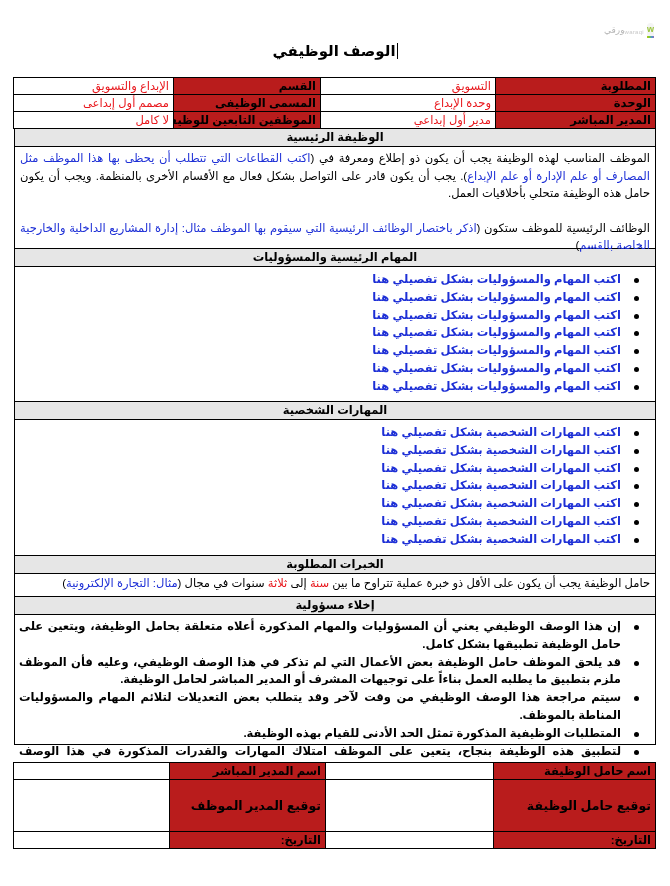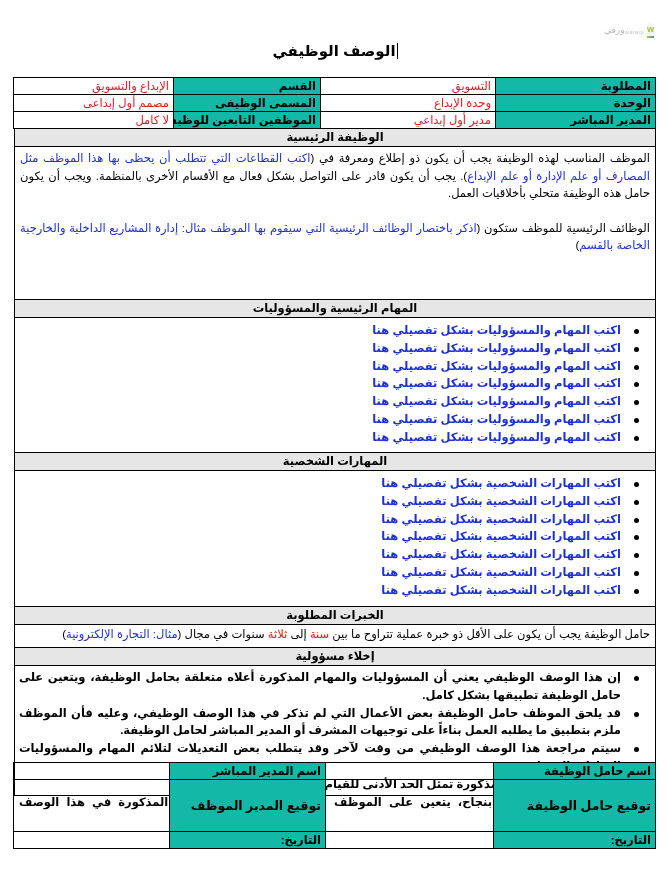--- a/index.html
+++ b/index.html
@@ -9,21 +9,21 @@
   .logo-text { display: flex; flex-direction: row; align-items: flex-end; line-height: 1; }
   .logo-ar { font-size: 9px; color: #b5b5b5; }
   .logo-en { font-size: 6px; color: #c8c8c8; letter-spacing: 0.3px; }
   .logo-badge { width: 15px; height: 15px; border-radius: 4px; background: #f4f4f4; border-bottom: 2px solid; border-image: linear-gradient(90deg,#f5a623,#7ed321,#4a90e2,#e94e77) 1; display:flex; align-items:center; justify-content:center; font-size: 9px; color:#9ac43b; font-weight: bold; }
   .title { position: absolute; left: 0; width: 670px; top: 42px; text-align: center; font-size: 15px; font-weight: bold; direction: rtl; }
   .title .caret { display: inline-block; width: 1px; height: 16px; background: #000; vertical-align: -3px; margin-left: 1px; }
 
   .sheet { position: absolute; left: 14px; top: 77px; width: 642px; direction: rtl; }
   table { border-collapse: collapse; width: 100%; table-layout: fixed; }
   td { border: 1px solid #000; font-size: 11.5px; height: 17px; padding: 0 4px; vertical-align: middle; white-space: nowrap; overflow: hidden; }
-  .lbl { background: #14b8a6; font-weight: bold; text-align: right; }
+  .lbl { background: #b91c1c; font-weight: bold; text-align: right; }
   .val { color: #e8161b; text-align: right; }
   .sec { border-left: 1px solid #000; border-right: 1px solid #000; border-bottom: 1px solid #000; }
   .sec-h { background: #e6e6e6; text-align: center; font-weight: bold; font-size: 11.5px; height: 18px; line-height: 17px; border-bottom: 1px solid #000; }
   .sec-b { font-size: 11.5px; line-height: 17.5px; text-align: justify; padding: 3px 5px; }
   .blue { color: #1d2fd6; }
   .red { color: #e8161b; }
   ul.items { list-style: none; padding: 4px 6px 2px 0; }
   ul.items li { position: relative; padding-right: 28px; font-size: 11.5px; line-height: 17.8px; font-weight: bold; }
   ul.items li::before { content: ""; position: absolute; right: 10px; top: 7px; width: 5px; height: 5px; border-radius: 50%; background: #000; }
   ul.items.blue li { color: #1d2fd6; }
@@ -71,21 +71,21 @@
       <td class="lbl">المدير المباشر</td>
       <td class="val">مدير أول إبداعي</td>
       <td class="lbl">الموظفين التابعين للوظيفة</td>
       <td class="val">لا كامل</td>
     </tr>
   </tbody>
     </table>
 
   <div class="sec">
     <div class="sec-h">الوظيفة الرئيسية</div>
-    <div class="sec-b" style="height:152px">
+    <div class="sec-b" style="height:101px">
       <p><span>الموظف المناسب لهذه الوظيفة يجب أن يكون ذو إطلاع ومعرفة في (</span><span class="blue">اكتب القطاعات التي تتطلب أن يحظى بها هذا الموظف مثل المصارف أو علم الإدارة أو علم الإبداع</span><span>). يجب أن يكون قادر على التواصل بشكل فعال مع الأقسام الأخرى بالمنظمة. ويجب أن يكون حامل هذه الوظيفة متحلي بأخلاقيات العمل.</span></p>
       <p style="margin-top:17px"><span>الوظائف الرئيسية للموظف ستكون (</span><span class="blue">اذكر باختصار الوظائف الرئيسية التي سيقوم بها الموظف مثال: إدارة المشاريع الداخلية والخارجية الخاصة بالقسم</span><span>)</span></p>
     </div>
   </div>
 
   <div class="sec">
     <div class="sec-h">المهام الرئيسية والمسؤوليات</div>
     <ul class="items blue" style="height:134px">
       <li>اكتب المهام والمسؤوليات بشكل تفصيلي هنا</li>
       <li>اكتب المهام والمسؤوليات بشكل تفصيلي هنا</li>

